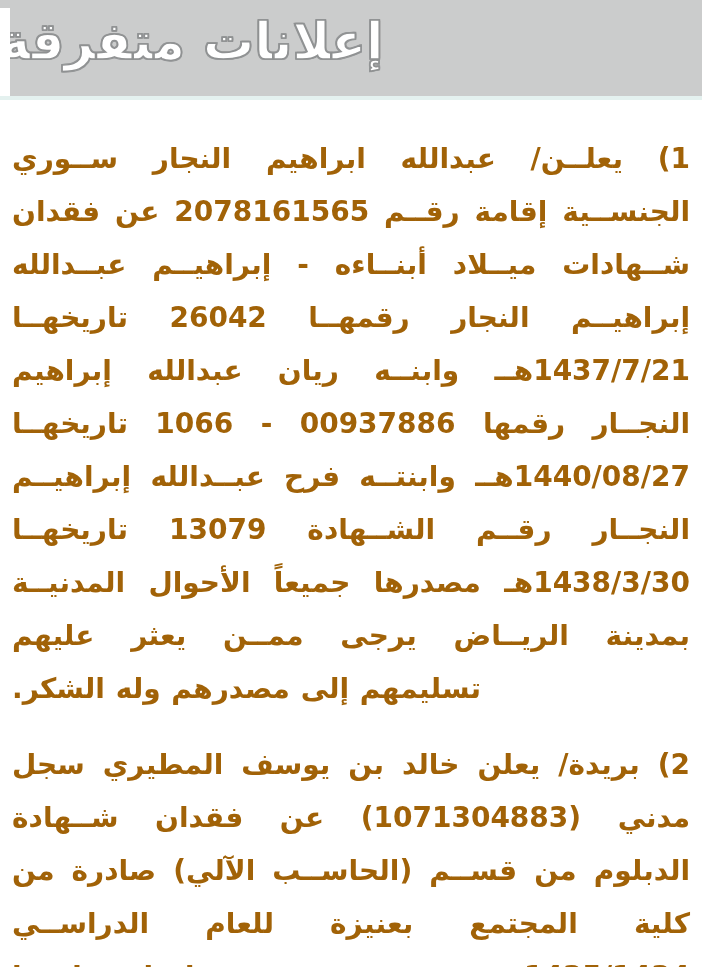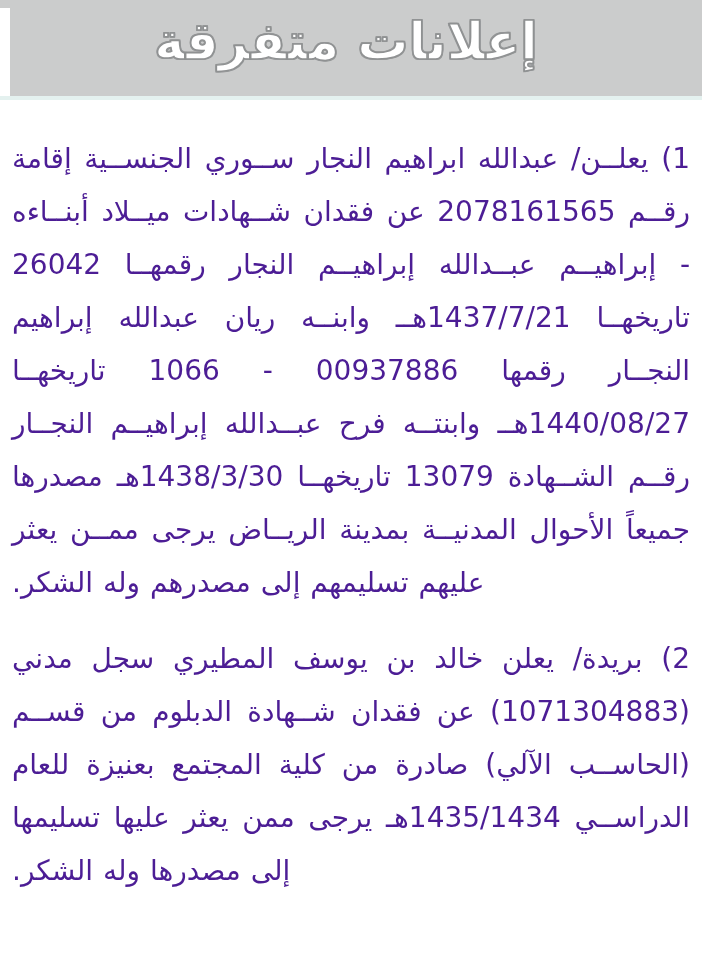--- a/index.html
+++ b/index.html
@@ -15,21 +15,21 @@
     overflow: hidden;
     font-family: "DejaVu Sans", sans-serif;
   }
   
   .banner {
     position: relative;
     height: 96px;
     background: #cbcccc;
     display: flex;
     align-items: center;
-    justify-content: center;
+    justify-content: flex-end;
     padding: 0 10px 12px 0;
     box-sizing: border-box;
   }
   .banner-notch {
     position: absolute;
     left: 0;
     top: 8px;
     width: 10px;
     height: 88px;
     background: #ffffff;
@@ -53,23 +53,23 @@
     height: 4px;
     background: #e4f1ef;
   }
   
   .content {
     direction: rtl;
     padding: 32px 12px 0 12px;
   }
   .announcement {
     margin: 0 0 23px 0;
-    color: #4c1d95;
+    color: #a16207;
     font-size: 28px;
-    font-weight: 400;
+    font-weight: 700;
     line-height: 53px;
     text-align: justify;
     text-align-last: left;
     word-spacing: 1px;
   }
 </style>
 </head>
 <body>
 
 <div class="page">

